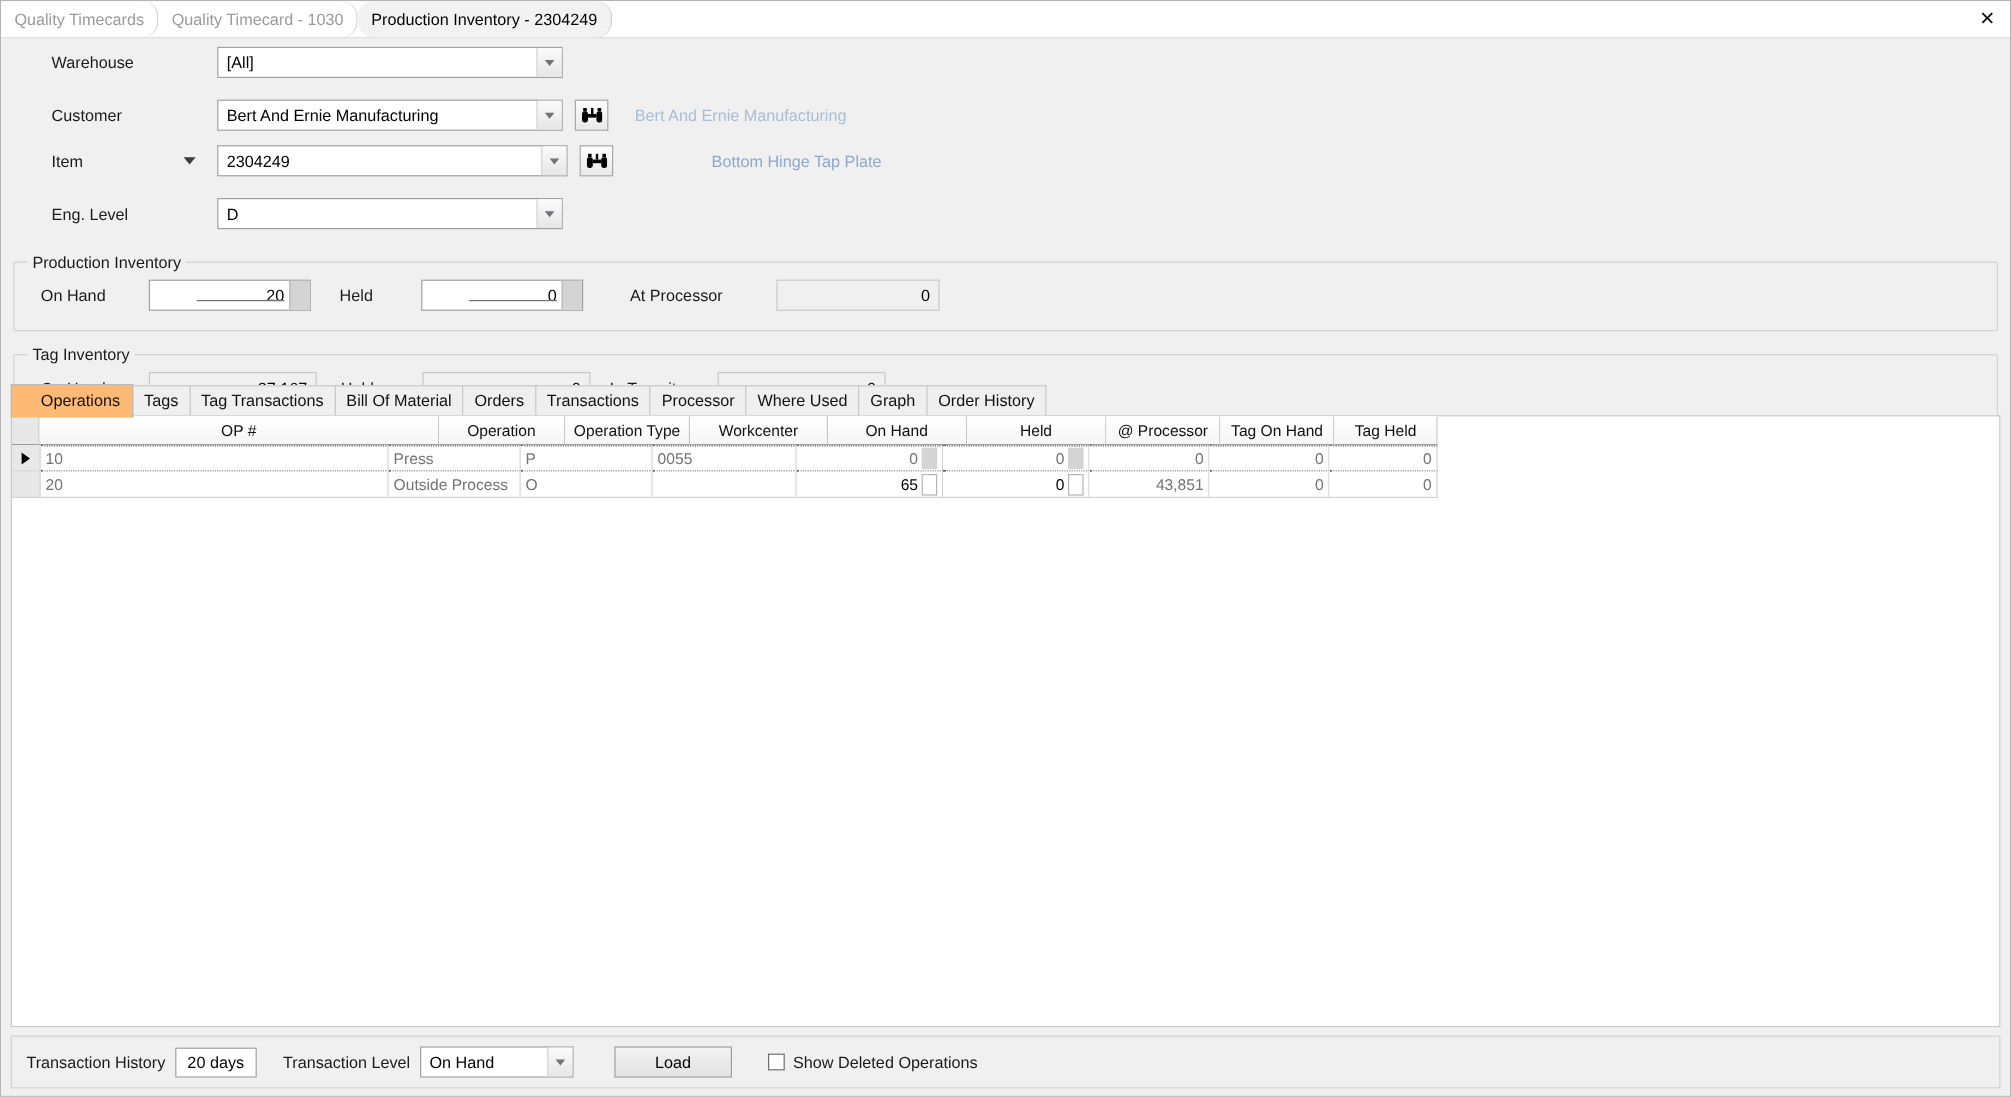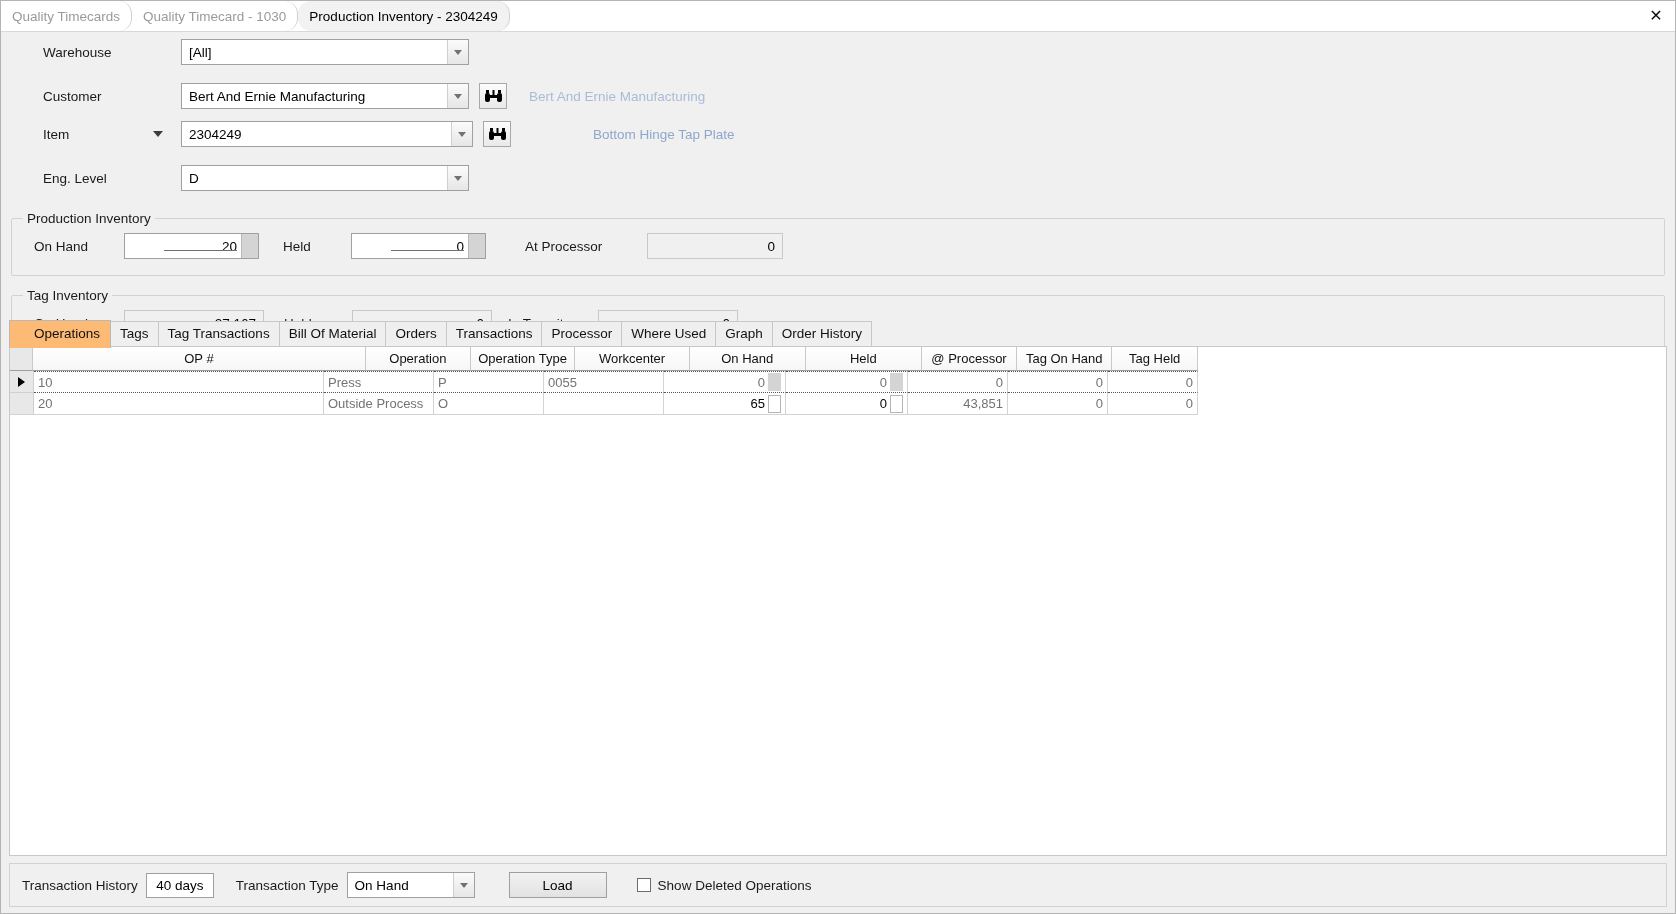--- a/index.html
+++ b/index.html
@@ -475,24 +475,24 @@
           <div class="gr-cell num dim" style="width:100px;">0</div>
           <div class="gr-cell num dim" style="width:90px;">0</div>
         </div>
 
       </div>
     </div>
 
     <div id="bottombar">
       <span class="bb-label">Transaction History</span>
       <div id="txhistory">
-        <span>40 days</span>
-      </div>
-
-      <span class="bb-label" style="margin-left:22px;">Transaction Type</span>
+        <span>20 days</span>
+      </div>
+
+      <span class="bb-label" style="margin-left:22px;">Transaction Level</span>
       <div class="combo" style="width:128px;">
         <span class="cval">On Hand</span>
         <span class="cbtn">
             <span class="chev"></span>
           </span>
       </div>
 
       <div id="loadbtn" style="margin-left:34px;">
         <span>Load</span>
       </div>

